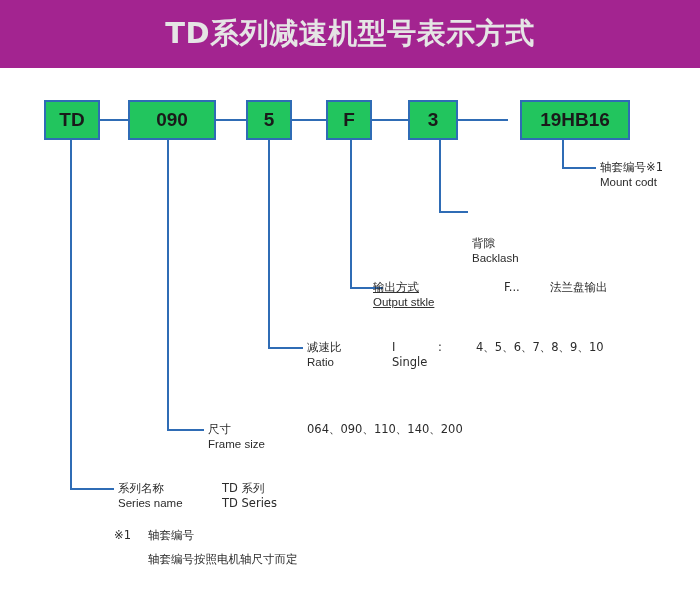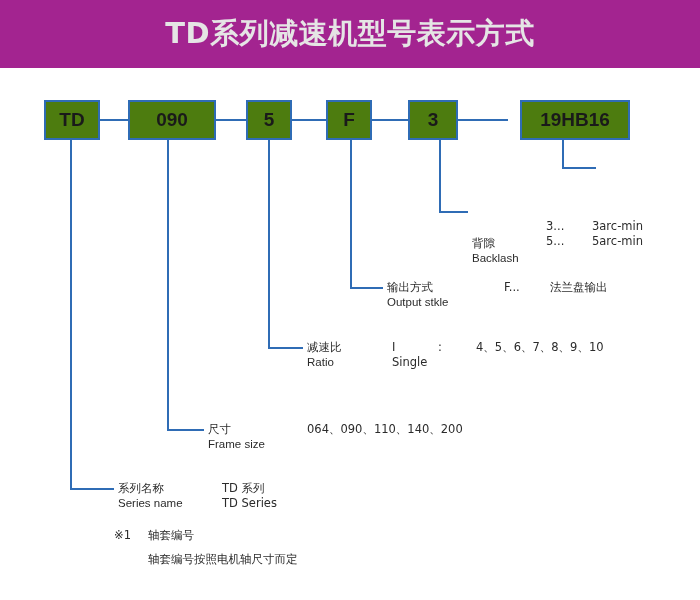--- a/index.html
+++ b/index.html
@@ -46,21 +46,21 @@
   .svg-layer {
     position: absolute;
     left: 0;
     top: 0;
   }
 
   
   .code-box {
     position: absolute;
     border: 2px solid #2F6CB5;
-    background: #4d7c0f;
+    background: #22c55e;
     box-sizing: border-box;
     display: flex;
     align-items: center;
     justify-content: center;
     color: #1a1a1a;
     font-size: 19px;
     font-weight: bold;
     font-family: "Liberation Sans", sans-serif;
     height: 40px;
     top: 100px;
@@ -156,35 +156,31 @@
     </g>
   </svg>
 
   <div class="code-box" style="left:44px;  width:56px;">TD</div>
   <div class="code-box" style="left:128px; width:88px;">090</div>
   <div class="code-box" style="left:246px; width:46px;">5</div>
   <div class="code-box" style="left:326px; width:46px;">F</div>
   <div class="code-box" style="left:408px; width:50px;">3</div>
   <div class="code-box" style="left:520px; width:110px;">19HB16</div>
 
+  <div class="explain" style="left:600px; top:160px;">
+    <span class="cn">轴套编号※1</span>
+    <span class="en">Mount codt</span>
+  </div>
 
   <div class="explain" style="left:472px; top:204px;margin-top:32px;">
     <span class="cn">背隙</span>
     <span class="en">Backlash</span>
   </div>
-  <div class="value-col" style="left:546px; top:219px;">
-    <span class="vrow">
-      <span class="vcode">3...</span><span>3arc-min</span>
-    </span>
-    <span class="vrow">
-      <span class="vcode">5...</span><span>5arc-min</span>
-    </span>
-  </div>
-
-  <div class="explain" style="left:387px; top:280px;">
+
+  <div class="explain" style="left:373px; top:280px;text-decoration:underline;">
     <span class="cn">输出方式</span>
     <span class="en">Output stkle</span>
   </div>
   <div class="value-col" style="left:504px; top:280px;">
     <span class="vrow">
       <span class="vcode">F...</span><span>法兰盘输出</span>
     </span>
   </div>
 
   <div class="explain" style="left:307px; top:340px;">

